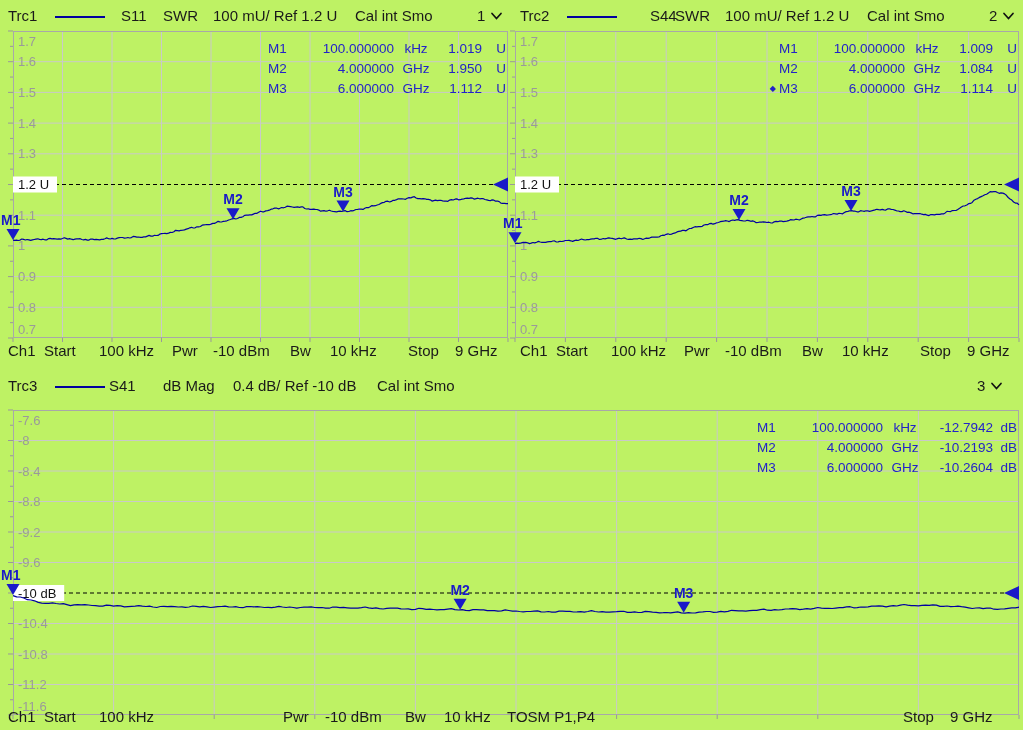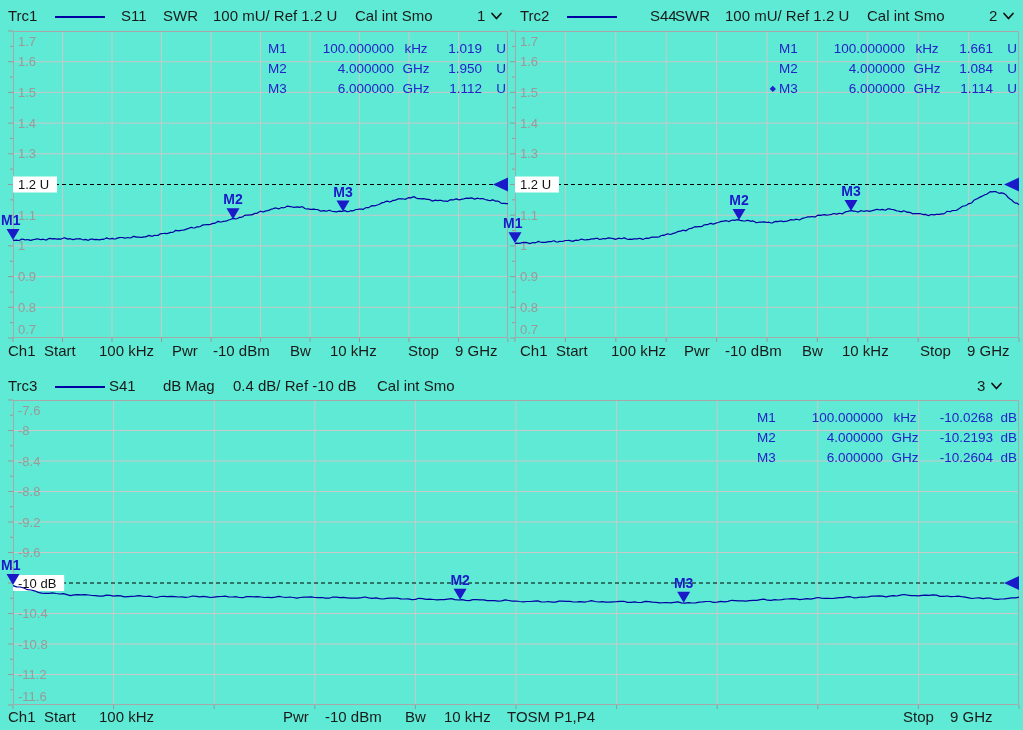--- a/index.html
+++ b/index.html
@@ -1,31 +1,31 @@
 <!DOCTYPE html>
 <html><head>
 <meta charset="utf-8">
 <style>
   *{margin:0;padding:0;box-sizing:border-box}
   html,body{background:#fff}
   body{font-family:"Liberation Sans",sans-serif;color:#1a1a1a}
-  .screen{position:relative;width:1023px;height:730px;background:#5eead4;overflow:hidden}
+  .screen{position:relative;width:1023px;height:730px;background:#bef264;overflow:hidden}
   .panel{position:absolute}
   .panel.p1{left:0;top:0;width:511px;height:368px}
   .panel.p2{left:512px;top:0;width:511px;height:368px}
   .panel.p3{left:0;top:370px;width:1023px;height:360px}
   .phead{position:absolute;left:0;right:0;top:0;height:31px;font-size:15px}
   .phead span{position:absolute;top:7px;white-space:nowrap}
   .h-line{width:50px;height:0;border-top:2px solid #0000a0;top:16px !important}
   .h-chev{top:12px !important}
   .h-chev svg{display:block}
   .plot{position:absolute}
   .p1 .plot{left:13px;top:31px;width:495px;height:307px}
   .p2 .plot{left:3px;top:31px;width:504px;height:307px}
-  .p3 .plot{left:13px;top:30px;width:1006px;height:305px}
+  .p3 .plot{left:13px;top:40px;width:1006px;height:305px}
   .plot svg{position:absolute;left:0;top:0;overflow:visible}
   .mtable{position:absolute;top:8px;right:2px;font-size:13.5px;color:#2323c8}
   .mrow{display:flex;height:20px;line-height:20px;align-items:center}
   .mdot{width:12px;font-size:8px;text-align:right;padding-right:3px}
   .mname{width:30px;text-align:left}
   .mfreq{width:96px;text-align:right}
   .mfunit{width:36px;padding-left:8px;text-align:center}
   .mval{width:52px;text-align:right}
   .p3 .mval{width:74px}
   .mvunit{width:24px;text-align:right}
@@ -256,21 +256,21 @@
           <text x="223.99688885432062" y="174.11199999999997" font-size="14" font-weight="600" fill="#1a1ac8" text-anchor="middle">M2</text>
           <polygon points="335.99813331259236,179.90199999999996 329.49813331259236,168.90199999999996 342.49813331259236,168.90199999999996" fill="#1a1ac8"></polygon>
           <text x="335.99813331259236" y="164.90199999999996" font-size="14" font-weight="600" fill="#1a1ac8" text-anchor="middle">M3</text>
         </svg>
       <div class="mtable">
         <div class="mrow">
           <span class="mdot"></span>
           <span class="mname">M1</span>
           <span class="mfreq">100.000000</span>
           <span class="mfunit">kHz</span>
-          <span class="mval">1.661</span>
+          <span class="mval">1.009</span>
           <span class="mvunit">U</span>
         </div>
         <div class="mrow">
           <span class="mdot"></span>
           <span class="mname">M2</span>
           <span class="mfreq">4.000000</span>
           <span class="mfunit">GHz</span>
           <span class="mval">1.084</span>
           <span class="mvunit">U</span>
         </div>
@@ -385,21 +385,21 @@
           <text x="447.1049011655685" y="184.72162500000007" font-size="14" font-weight="600" fill="#1a1ac8" text-anchor="middle">M2</text>
           <polygon points="670.6629406993411,202.85550000000006 664.1629406993411,191.85550000000006 677.1629406993411,191.85550000000006" fill="#1a1ac8"></polygon>
           <text x="670.6629406993411" y="187.85550000000006" font-size="14" font-weight="600" fill="#1a1ac8" text-anchor="middle">M3</text>
         </svg>
       <div class="mtable">
         <div class="mrow">
           <span class="mdot"></span>
           <span class="mname">M1</span>
           <span class="mfreq">100.000000</span>
           <span class="mfunit">kHz</span>
-          <span class="mval">-10.0268</span>
+          <span class="mval">-12.7942</span>
           <span class="mvunit">dB</span>
         </div>
         <div class="mrow">
           <span class="mdot"></span>
           <span class="mname">M2</span>
           <span class="mfreq">4.000000</span>
           <span class="mfunit">GHz</span>
           <span class="mval">-10.2193</span>
           <span class="mvunit">dB</span>
         </div>

